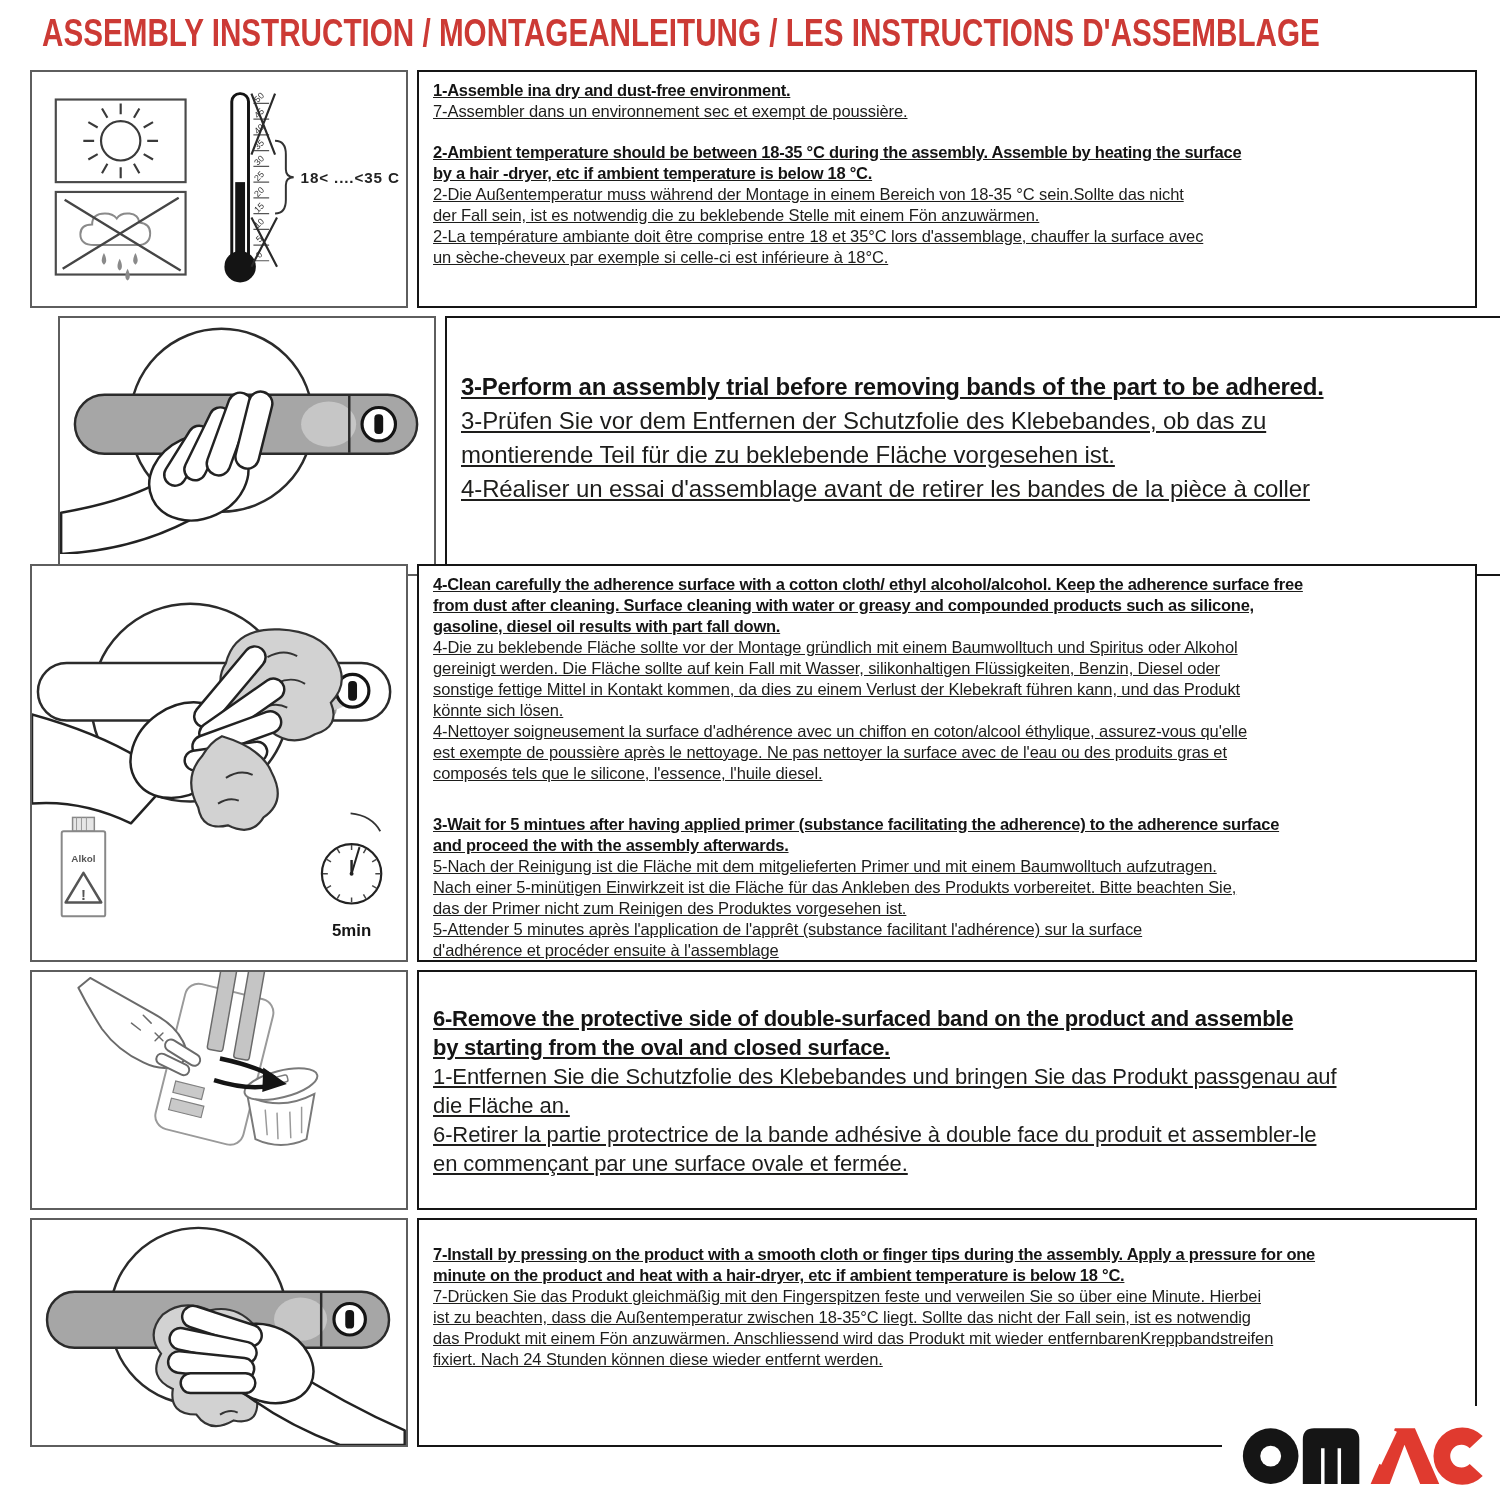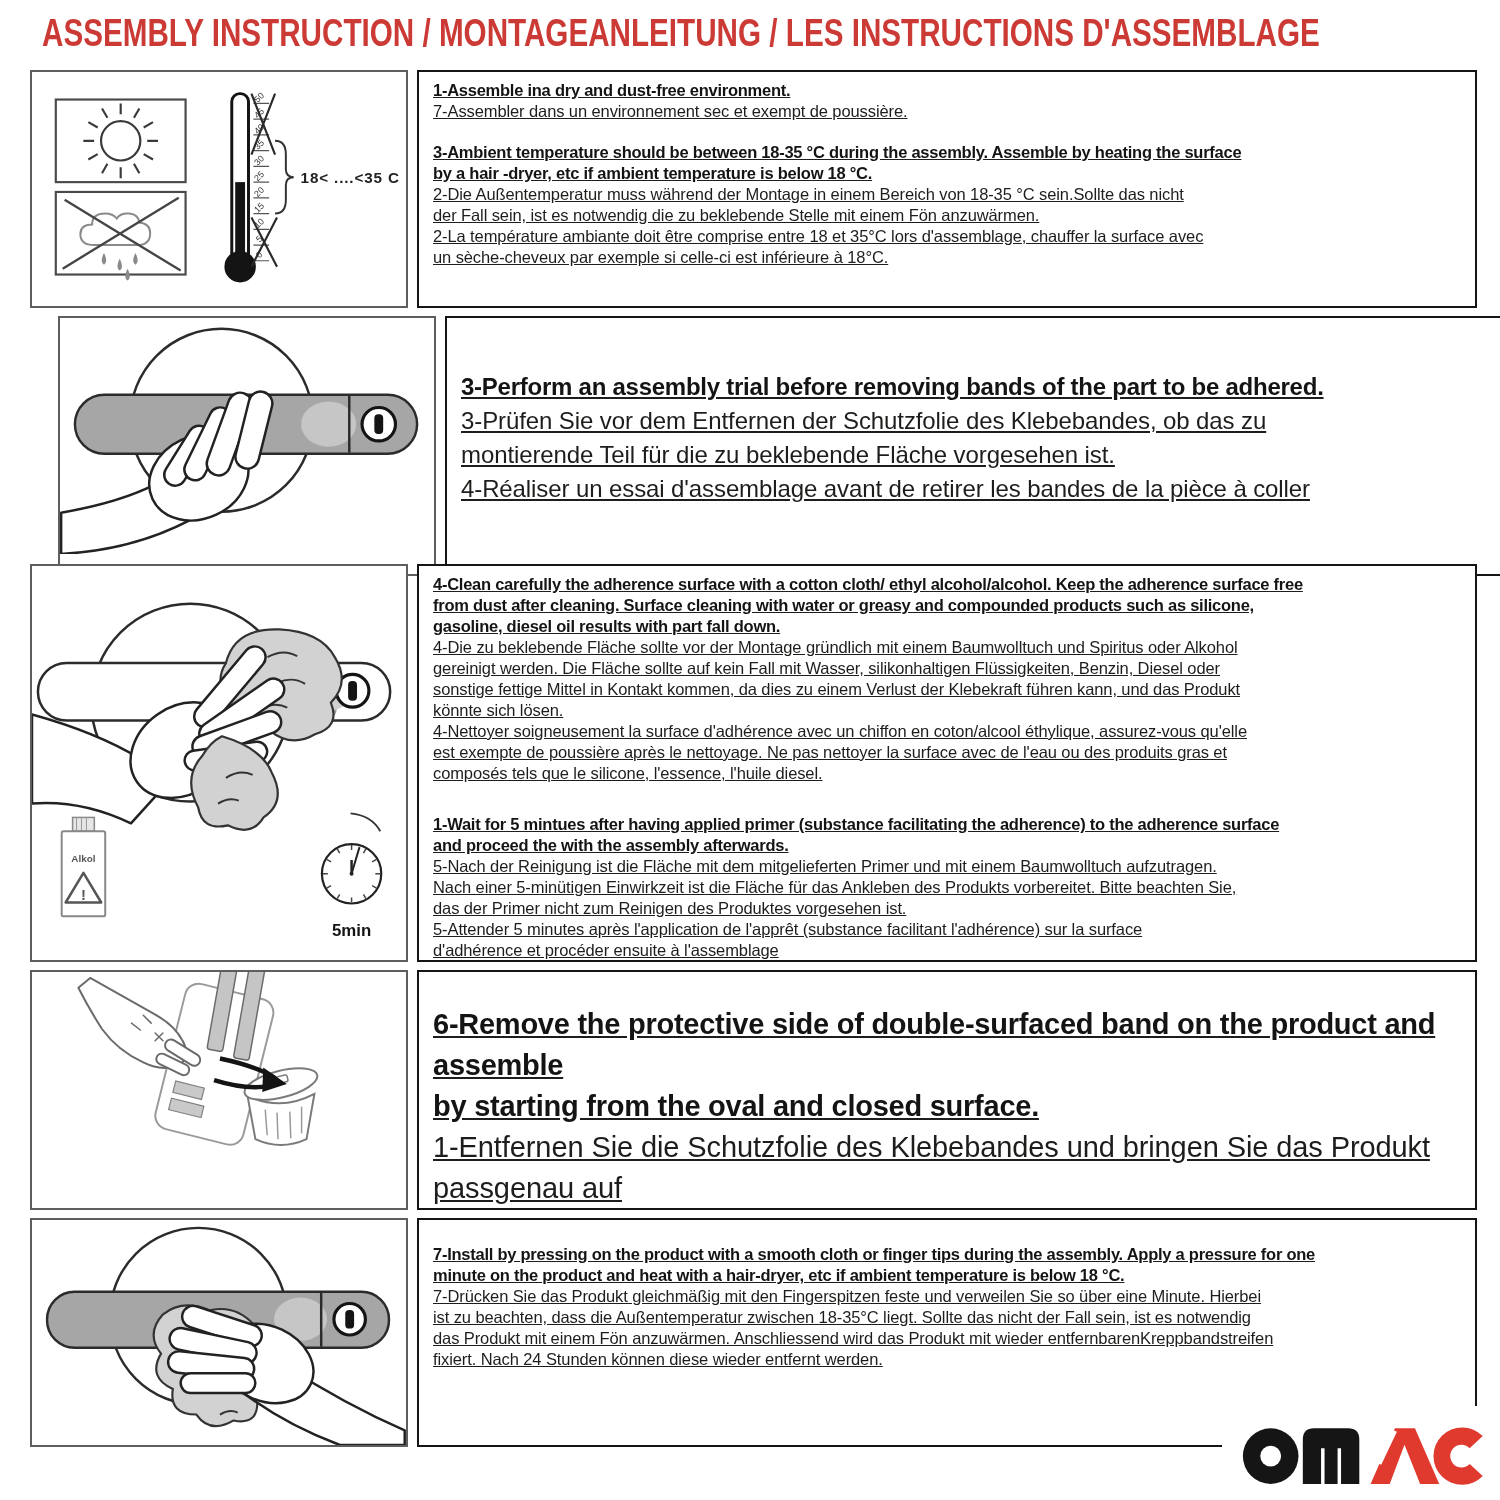--- a/index.html
+++ b/index.html
@@ -31,21 +31,21 @@
     margin-left:9px;overflow:hidden;flex:none;
     font-size:16.5px;line-height:21px;letter-spacing:-0.1px;
     padding:8px 8px 0 14px;
     text-decoration:underline;
   }
   .txt p{margin:0;white-space:pre-line;}
   .txt p.b{font-weight:bold;letter-spacing:-0.25px;color:#141414;}
   .txt p.gap{margin-top:20px;}
   .r2 .txt{font-size:24px;line-height:34px;padding-top:52px;}
   .r3 .txt p.gap{margin-top:30px;}
-  .r4 .txt{font-size:29px;line-height:41px;padding-top:32px;}
+  .r4 .txt{font-size:22px;line-height:29px;padding-top:32px;}
   .r5 .txt{padding-top:24px;}
   .illus svg, .logo svg{display:block;}
   svg{font-family:inherit;}
   .logo{
     position:absolute;left:1222px;top:1406px;width:278px;height:94px;background:#fff;
     display:flex;align-items:center;justify-content:flex-end;padding-right:6px;
     box-sizing:border-box;z-index:5;
   }
 </style>
 </head>
@@ -95,21 +95,21 @@
         <path d="M222,22 L246,84 M246,22 L222,84" stroke="#2a2a2a" stroke-width="2.2"></path>
         <path d="M222,148 L248,198 M248,148 L222,198" stroke="#2a2a2a" stroke-width="2.2"></path>
         <path d="M246,70 Q257,70 257,84 L257,99 Q257,107 265,107 Q257,107 257,115 L257,130 Q257,144 246,144" fill="none" stroke="#333" stroke-width="2"></path>
         <text x="272" y="113" font-size="15.5" font-weight="bold" fill="#222" textLength="100">18&lt; ....&lt;35 C</text>
       </g>
     </svg>
   </div>
   <div class="txt">
     <p class="b">1-Assemble ina dry and dust-free environment.</p>
     <p>7-Assembler dans un environnement sec et exempt de poussière.</p>
-    <p class="b gap">3-Ambient temperature should be between 18-35 °C  during the assembly. Assemble by heating the surface
+    <p class="b gap">2-Ambient temperature should be between 18-35 °C  during the assembly. Assemble by heating the surface
 by a hair -dryer, etc if ambient temperature is below 18 °C.</p>
     <p>2-Die Außentemperatur muss während der Montage in einem Bereich von 18-35 °C  sein.Sollte das nicht
 der Fall sein, ist es notwendig die zu beklebende Stelle mit einem Fön anzuwärmen.</p>
     <p>2-La température ambiante doit être comprise entre 18 et 35°C lors d'assemblage, chauffer la surface avec
 un sèche-cheveux par exemple si celle-ci est inférieure à 18°C.</p>
   </div>
 </section>
 
 <section class="row r2">
   <div class="illus">
@@ -196,21 +196,21 @@
     <p class="b">4-Clean carefully the adherence surface with a cotton cloth/ ethyl alcohol/alcohol. Keep the adherence surface free
 from dust after cleaning. Surface cleaning with water or greasy and compounded products such as silicone,
 gasoline, diesel oil results with part fall down.</p>
     <p>4-Die zu beklebende Fläche sollte vor der Montage gründlich mit einem Baumwolltuch und Spiritus oder Alkohol
 gereinigt werden. Die Fläche sollte auf kein Fall mit Wasser, silikonhaltigen Flüssigkeiten, Benzin, Diesel oder
 sonstige fettige Mittel in Kontakt kommen, da dies zu einem Verlust der Klebekraft führen kann, und das Produkt
 könnte sich lösen.</p>
     <p>4-Nettoyer soigneusement la surface d'adhérence avec un chiffon en coton/alcool éthylique, assurez-vous qu'elle
 est exempte de poussière après le nettoyage. Ne pas nettoyer la surface avec de l'eau ou des produits gras et
 composés tels que le silicone, l'essence, l'huile diesel.</p>
-    <p class="b gap">1-Wait for 5 mintues after having applied primer (substance facilitating the adherence) to the adherence surface
+    <p class="b gap">3-Wait for 5 mintues after having applied primer (substance facilitating the adherence) to the adherence surface
 and proceed the with the assembly afterwards.</p>
     <p>5-Nach der Reinigung ist die Fläche mit dem mitgelieferten Primer und mit einem Baumwolltuch aufzutragen.
 Nach einer 5-minütigen Einwirkzeit ist die Fläche für das Ankleben des Produkts vorbereitet. Bitte beachten Sie,
 das der Primer nicht zum Reinigen des Produktes vorgesehen ist.</p>
     <p>5-Attender 5 minutes après l'application de l'apprêt (substance facilitant l'adhérence) sur la surface
 d'adhérence et procéder ensuite à l'assemblage</p>
   </div>
 </section>
 
 <section class="row r4">

